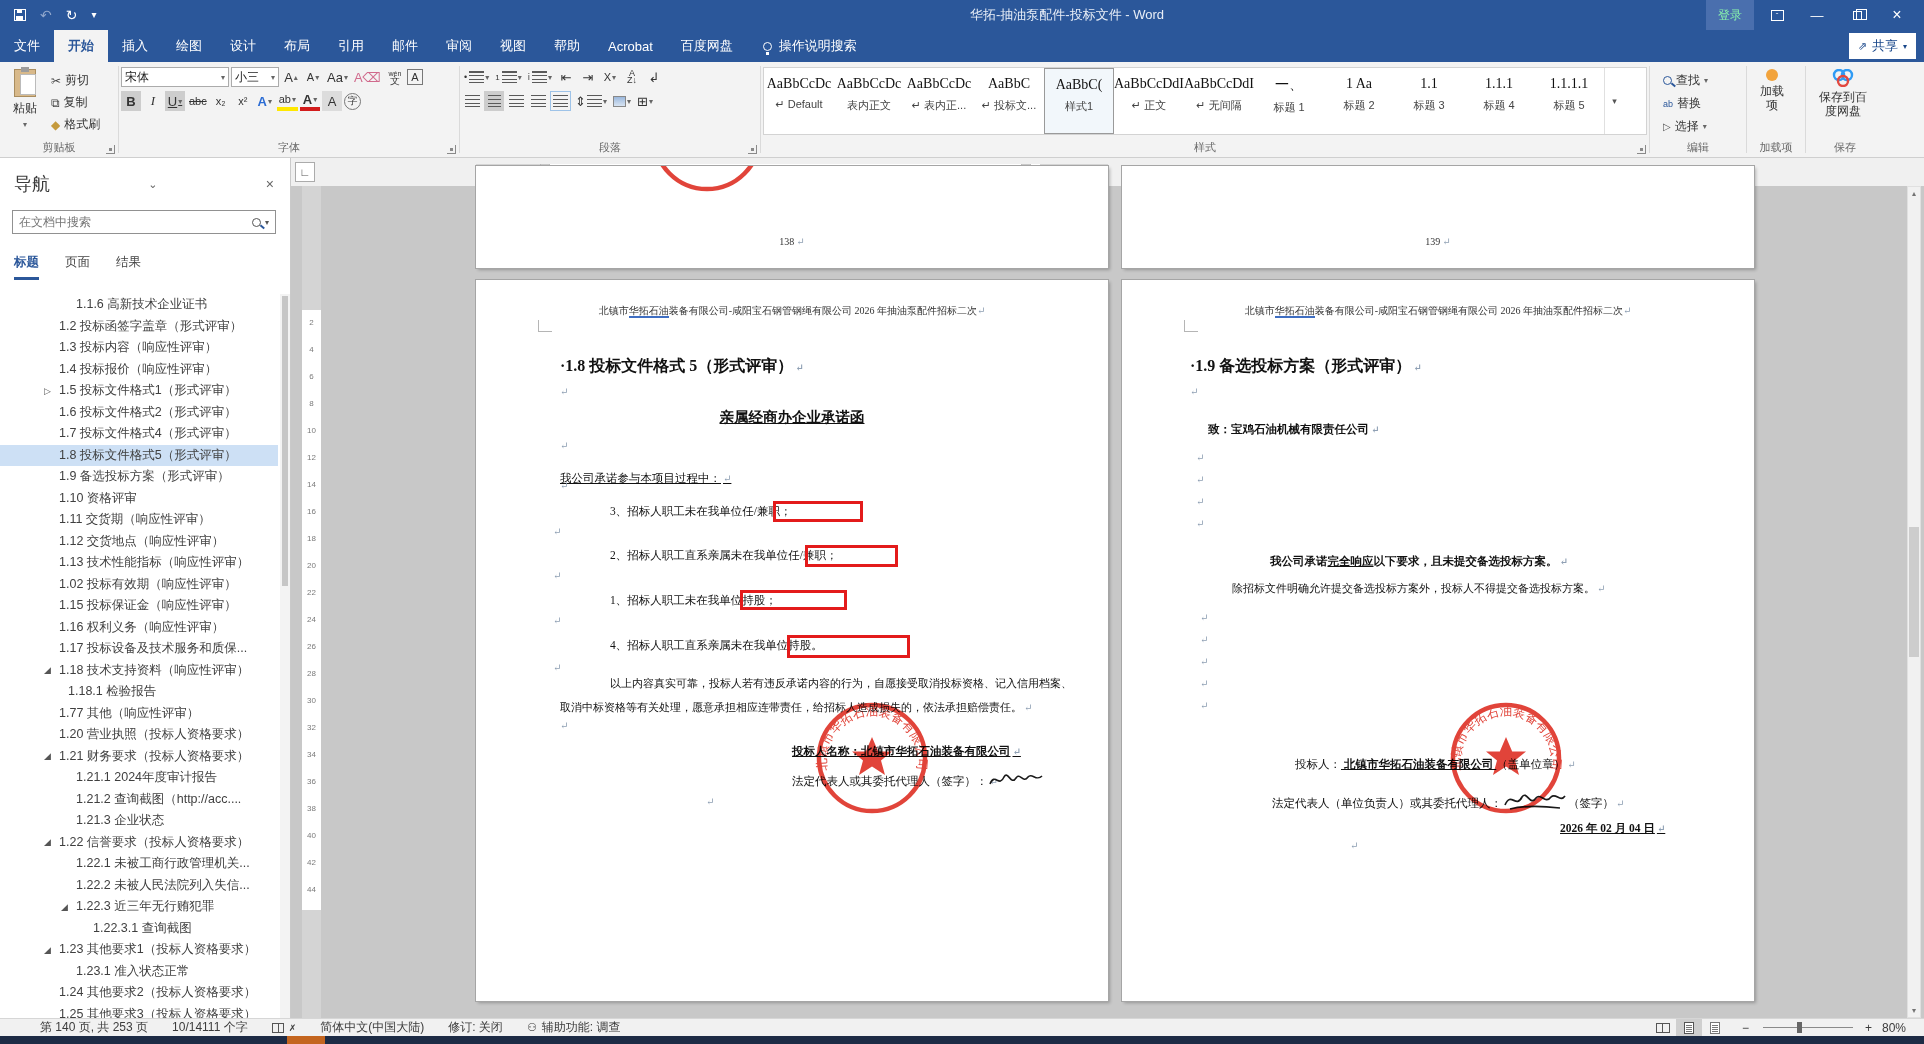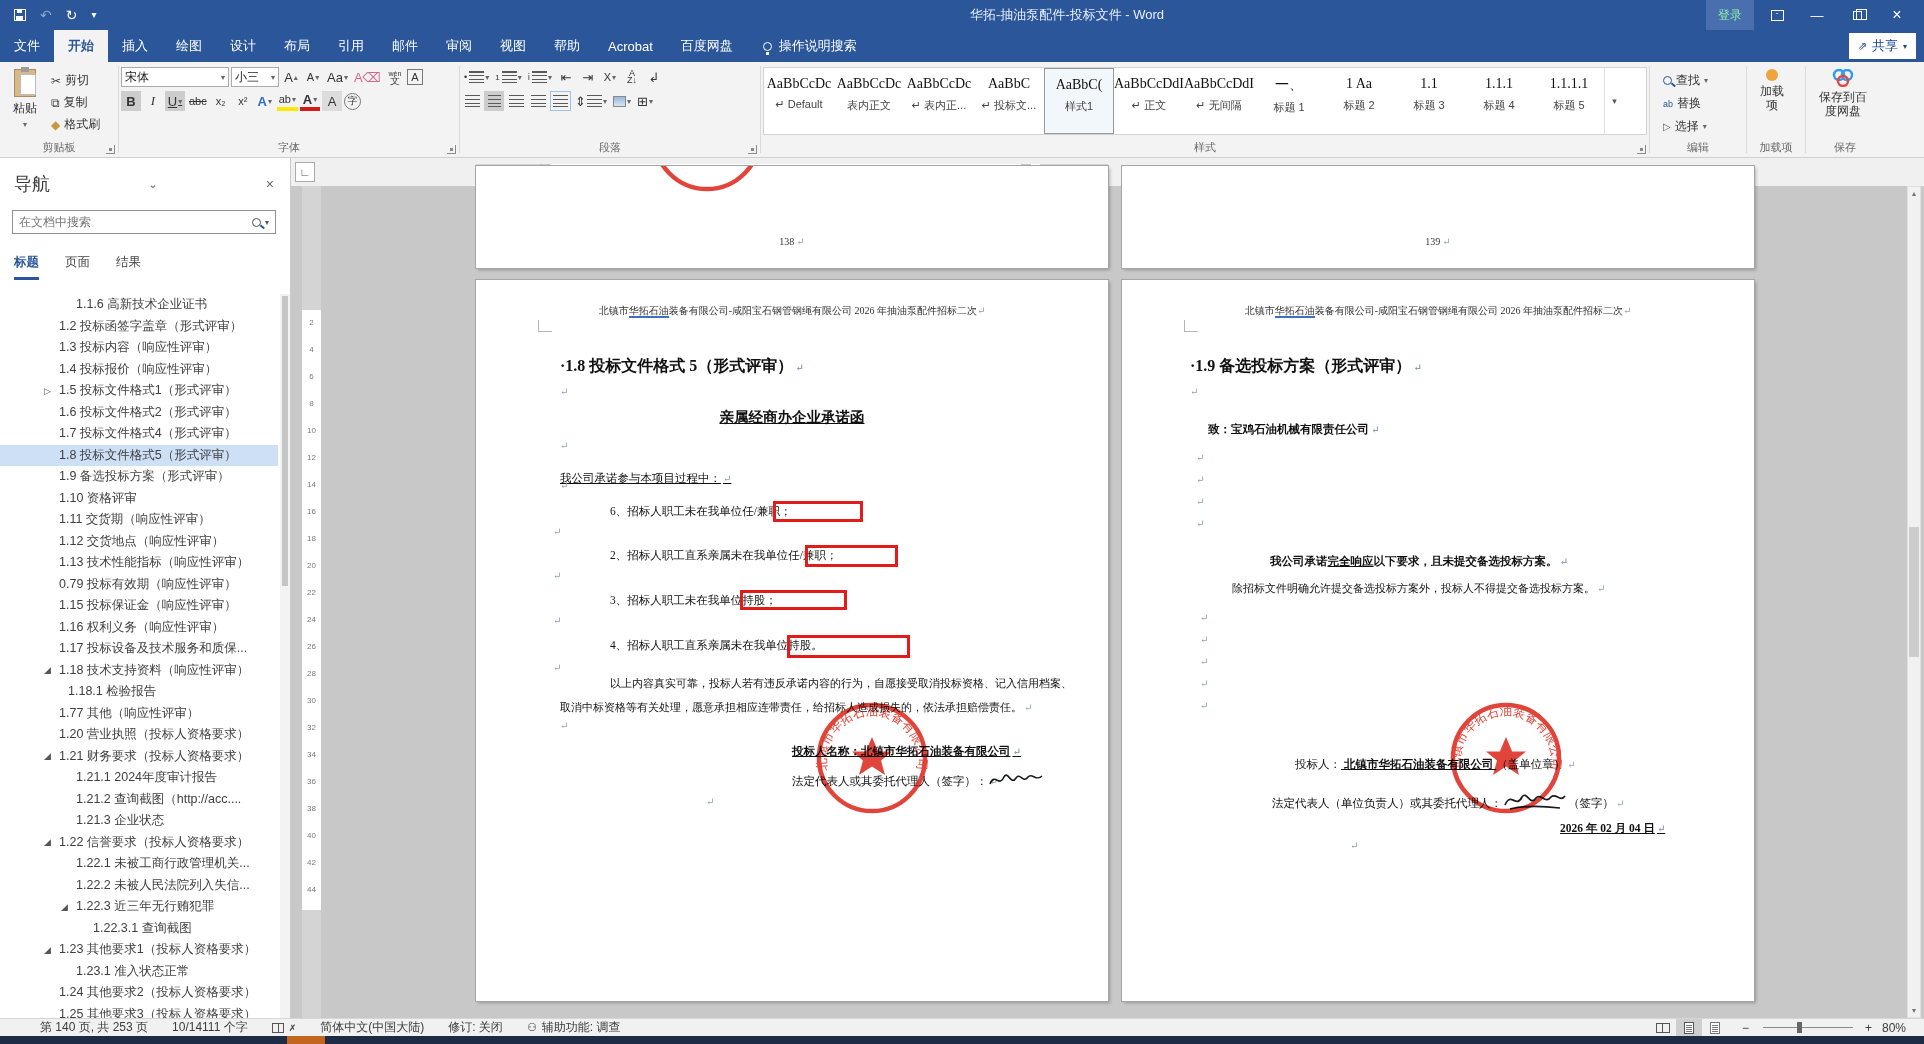--- a/index.html
+++ b/index.html
@@ -475,21 +475,21 @@
         <div class="nav-item" style="padding-left: 44px;">
           <span class="tri"></span>
           <span>1.12 交货地点（响应性评审）</span>
         </div>
         <div class="nav-item" style="padding-left: 44px;">
           <span class="tri"></span>
           <span>1.13 技术性能指标（响应性评审）</span>
         </div>
         <div class="nav-item" style="padding-left: 44px;">
           <span class="tri"></span>
-          <span>0.79 投标有效期（响应性评审）</span>
+          <span>1.02 投标有效期（响应性评审）</span>
         </div>
         <div class="nav-item" style="padding-left: 44px;">
           <span class="tri"></span>
           <span>1.15 投标保证金（响应性评审）</span>
         </div>
         <div class="nav-item" style="padding-left: 44px;">
           <span class="tri"></span>
           <span>1.16 权利义务（响应性评审）</span>
         </div>
         <div class="nav-item" style="padding-left: 44px;">
@@ -648,25 +648,25 @@
     <div class="page pg-partial doc" style="left:831px">
       <div class="footnum eol">139</div>
     </div>
 
     <div class="page pg-main doc" style="left:185px">
       <div class="dline dhead"><span>北镇市</span><span class="ublue">华拓石油</span><span>装备有限公司-咸阳宝石钢管钢绳有限公司 2026 年抽油泵配件招标二次</span><span class="pmark" style="position:static">↵</span></div>
       <div class="corner"></div>
       <div class="dline dheading eol" style="left:84px">·1.8 投标文件格式 5（形式评审）</div>
       <div class="dline dtitle" style="top:128px">亲属经商办企业承诺函</div>
       <div class="dline eol" style="left:84px;top:191px;text-decoration:underline">我公司承诺参与本项目过程中：</div>
-      <div class="dline" style="left:134px;top:224px">6、招标人职工未在我单位任/兼职；</div>
+      <div class="dline" style="left:134px;top:224px">3、招标人职工未在我单位任/兼职；</div>
       <div class="redbox" style="left:297px;top:221px;width:90px;height:21px"></div>
       <div class="dline" style="left:134px;top:268px">2、招标人职工直系亲属未在我单位任/兼职；</div>
       <div class="redbox" style="left:329px;top:265px;width:93px;height:22px"></div>
-      <div class="dline" style="left:134px;top:313px">3、招标人职工未在我单位持股；</div>
+      <div class="dline" style="left:134px;top:313px">1、招标人职工未在我单位持股；</div>
       <div class="redbox" style="left:264px;top:310px;width:107px;height:20px"></div>
       <div class="dline" style="left:134px;top:358px">4、招标人职工直系亲属未在我单位持股。</div>
       <div class="redbox" style="left:311px;top:355px;width:123px;height:23px"></div>
       <div class="dline" style="left:134px;top:396px;font-size:11px">以上内容真实可靠，投标人若有违反承诺内容的行为，自愿接受取消投标资格、记入信用档案、</div>
       <div class="dline eol" style="left:84px;top:420px;font-size:11px">取消中标资格等有关处理，愿意承担相应连带责任，给招标人造成损失的，依法承担赔偿责任。</div>
       <div class="dline eol" style="left:316px;top:464px;font-weight:bold;text-decoration:underline">投标人名称：北镇市华拓石油装备有限公司</div>
       <div class="dline eol" style="left:316px;top:494px">法定代表人或其委托代理人（签字）：</div>
       <svg class="sig" style="left:512px;top:488px" width="56" height="24" viewBox="0 0 56 24">
           <path d="M2 16 C7 4,11 20,16 9 C20 2,23 18,28 10 C32 4,35 16,40 9 C44 4,48 14,54 8" fill="none" stroke="#1a1a1a" stroke-width="1.6"></path>
         </svg>

